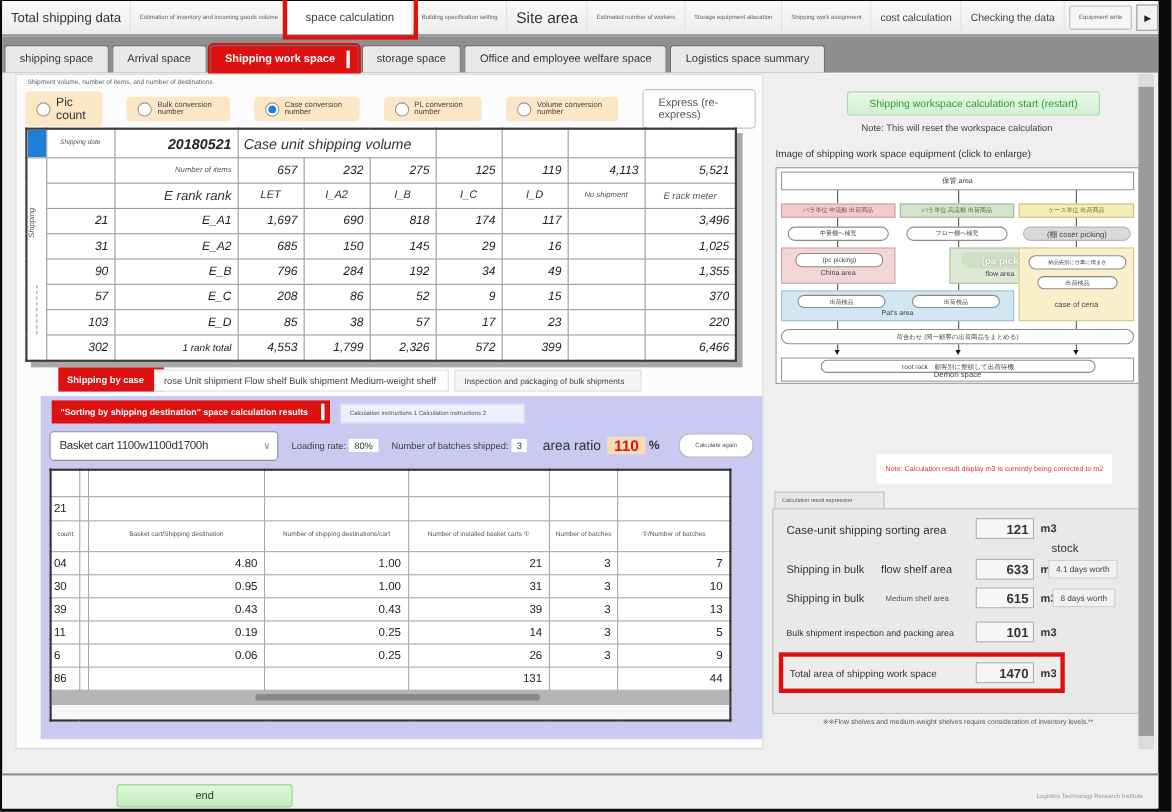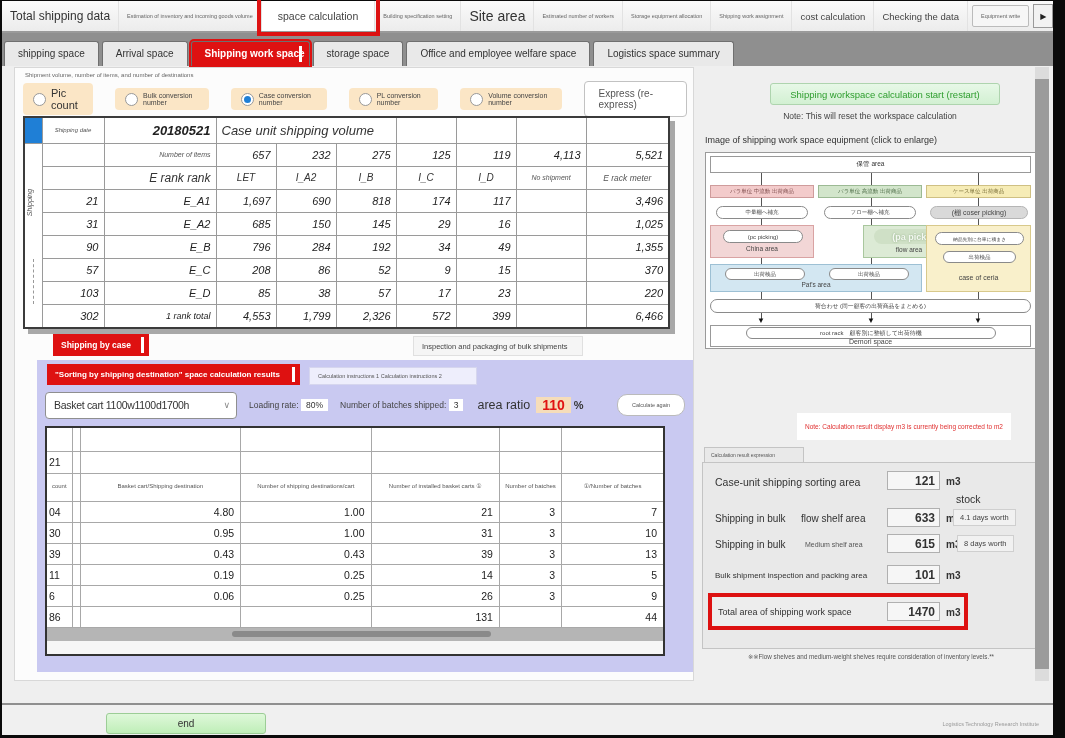--- a/index.html
+++ b/index.html
@@ -18,21 +18,21 @@
   .tt.s-xs { font-size:5.5px; color:#666; }
   .tt.sel { background:#fff; font-size:10.5px; outline:4px solid #dd1212; outline-offset:1px; z-index:3; padding:0 16px; }
   .tt.boxed { border:1px solid #bbb; background:#f6f6f6; margin:0 4px; height:22px; border-radius:2px; }
   .nav-arrow { margin-left:auto; width:20px; height:24px; border:1px solid #999; background:#f2f2f2;
                display:flex; align-items:center; justify-content:center; font-size:8px; color:#222; }
 
   
   .tabrow { position:absolute; left:0; top:32px; width:100%; height:33px; background:#8f8f8f; display:flex; align-items:flex-end; padding-left:2px; }
   .st { background:#e9e9e9; border:1px solid #6f6f6f; border-bottom:none; border-radius:3px 3px 0 0;
         font-size:10px; color:#333; padding:6px 13px 7px; margin-right:3px; white-space:nowrap; }
-  .st.sel { background:#de1111; color:#fff; font-weight:bold; position:relative; padding-right:4px; box-shadow:0 0 0 2px #de1111; }
+  .st.sel { background:#de1111; color:#fff; font-weight:bold; position:relative; padding-right:20px; box-shadow:0 0 0 2px #de1111; }
   .st.sel::after { content:""; position:absolute; right:7px; top:4px; bottom:4px; width:3px; background:#fff; }
 
   
   .mainpanel { position:absolute; left:12px; top:66px; width:680px; height:614px; background:#fcfcfc; border:1px solid #d8d8d8; }
   .cap { position:absolute; left:10px; top:4px; font-size:6px; color:#666; }
 
   .radiorow { position:absolute; left:8px; top:16px; width:664px; height:30px; display:flex; align-items:center; gap:22px; }
   .chip { background:#fbe6c6; border-radius:4px; display:flex; align-items:center; gap:5px; padding:4px 10px; }
   .rb { width:13px; height:13px; border-radius:50%; background:#fff; border:1px solid #999; position:relative; flex:0 0 auto; }
   .rb.on::after { content:""; position:absolute; left:2px; top:2px; width:7px; height:7px; border-radius:50%; background:#1f7fd6; }
@@ -69,21 +69,21 @@
   .sectab { position:absolute; top:2px; height:20px; background:#fdfdfd; border:1px solid #e0e0e0; display:flex; align-items:center; color:#444; }
   .sectab.t2 { left:125px; width:268px; font-size:8.5px; padding-left:8px; }
   .sectab.t3 { left:398px; width:170px; font-size:7.5px; background:#f5f5f5; padding-left:8px; }
 
   
   .purple { position:absolute; left:22px; top:292px; width:656px; height:312px; background:#c9c9f1; }
   .chip-sort { left:10px; top:4px; height:21px; font-size:8px; padding:0 20px 0 8px; z-index:2; }
   .instrtab { position:absolute; left:272px; top:7px; width:168px; height:18px; background:#eeeefc;
               border:1px solid #d6d6ee; font-size:5.5px; color:#555; display:flex; align-items:center; padding-left:8px; }
   .controls { position:absolute; left:8px; top:30px; width:640px; height:30px; display:flex; align-items:center; }
-  .select { width:192px; height:27px; background:#fff; border:1px solid #8f8f8f; border-radius:4px;
+  .select { width:208px; height:27px; background:#fff; border:1px solid #8f8f8f; border-radius:4px;
             display:flex; align-items:center; justify-content:space-between; padding:0 6px 0 8px; }
   .select .val { font-size:10.5px; color:#333; letter-spacing:-0.3px; }
   .select .chev { font-size:9px; color:#888; }
   .ctl-lbl { font-size:8.5px; color:#444; margin-left:12px; white-space:nowrap; }
   .tanval { background:#ffffff; padding:1px 5px; font-size:8.5px; color:#333; }
   .ratio-lbl { font-size:12.5px; color:#333; margin-left:14px; }
   .ratio-val { background:#f6ddba; color:#e01212; font-weight:bold; font-size:14px; padding:0 6px; margin-left:6px; }
   .ratio-unit { font-size:11px; font-weight:bold; color:#333; margin-left:3px; }
   .recalc { margin-left:auto; background:#fff; border:1px solid #bbb; border-radius:10px; font-size:5.5px; color:#555; padding:7px 14px; }
 
@@ -320,20 +320,21 @@
             <td class="r">572</td>
             <td class="r">399</td>
             <td class="r"></td>
             <td class="r">6,466</td>
       </tr>
     </tbody>
       </table>
 
     <div class="sectabs">
       <div class="redchip chip-case">Shipping by case</div>
+      <div class="sectab t2">rose Unit shipment Flow shelf Bulk shipment Medium-weight shelf</div>
       <div class="sectab t3">Inspection and packaging of bulk shipments</div>
     </div>
 
     <div class="purple">
       <div class="redchip chip-sort">"Sorting by shipping destination" space calculation results</div>
       <div class="instrtab">Calculation instructions 1 Calculation instructions 2</div>
 
       <div class="controls">
         <div class="select">
           <span class="val">Basket cart 1100w1100d1700h</span>

